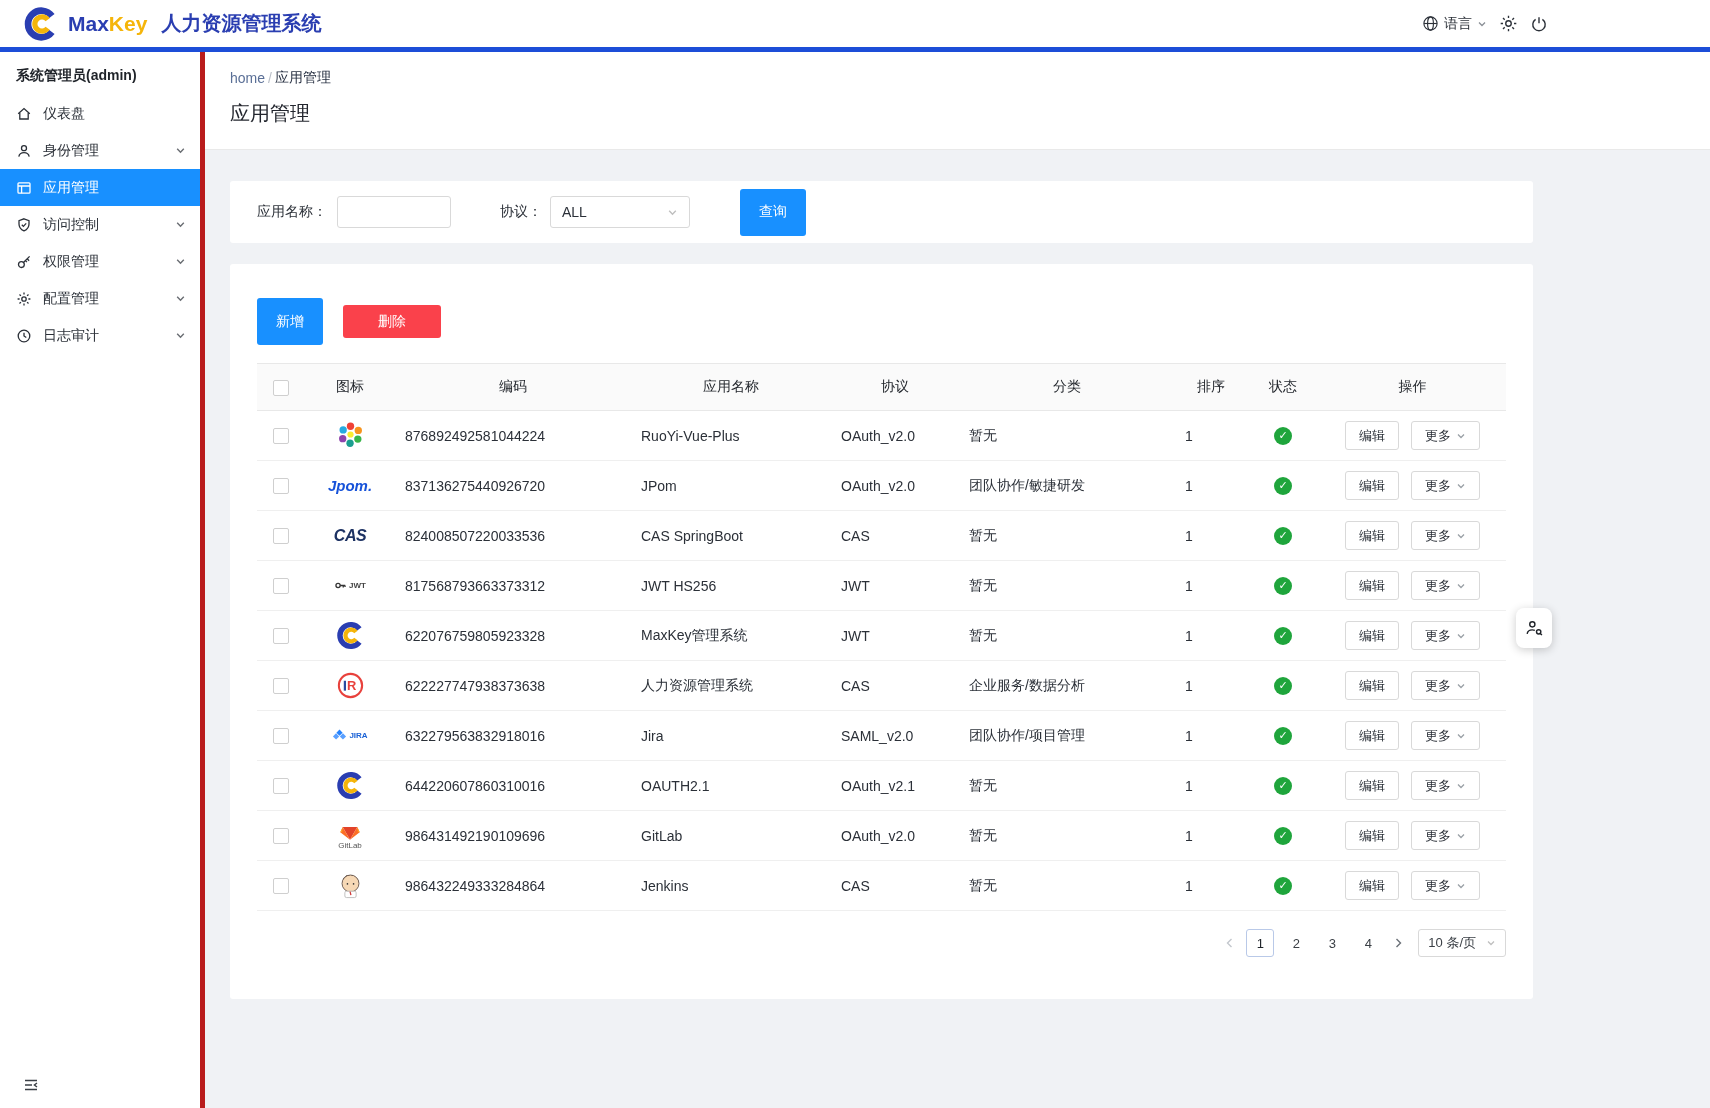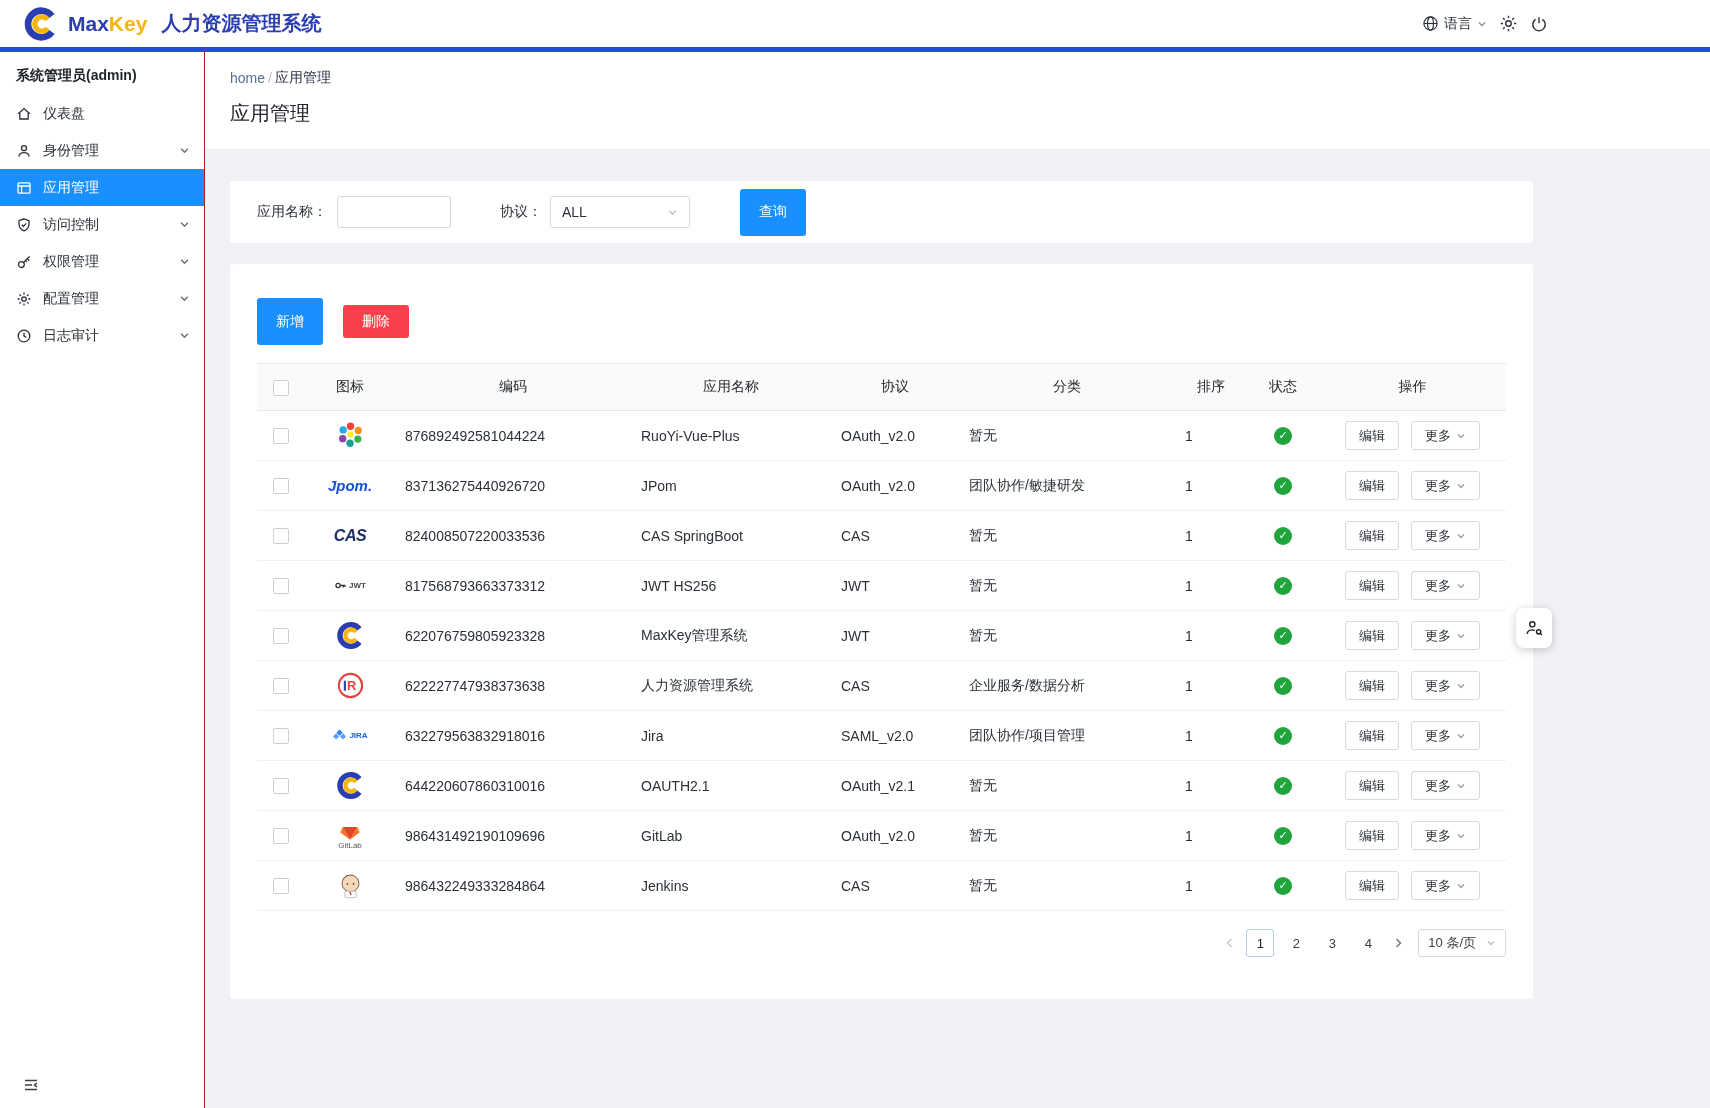--- a/index.html
+++ b/index.html
@@ -19,21 +19,21 @@
   .brand-logo svg{display:block;}
   .brand-max{color:#2a3eb1;font-weight:bold;font-size:21px;}
   .brand-key{color:#f5b50a;font-weight:bold;font-size:21px;}
   .sys-title{color:#2a3eb1;font-weight:bold;font-size:20px;margin-left:6px;}
   .topbar-actions{display:flex;align-items:center;gap:12px;color:#2b3038;}
   .lang{display:flex;align-items:center;gap:5px;cursor:pointer;font-size:14px;}
   .icon-btn{display:flex;align-items:center;cursor:pointer;}
 
   
   .body-row{display:flex;height:1056px;}
-  .sidebar{width:205px;background:#fff;border-right:1px solid #b91c1c;position:relative;flex:none;}
+  .sidebar{width:205px;background:#fff;border-right:5px solid #b91c1c;position:relative;flex:none;}
   .sidebar-user{padding:15px 16px 10px;font-weight:bold;font-size:14px;color:#1f2329;}
   .menu-item{height:37px;display:flex;align-items:center;padding:0 14px 0 16px;gap:11px;font-size:14px;color:#2b3038;cursor:pointer;}
   .menu-item.active{background:var(--primary);color:#fff;}
   .mi-icon{width:16px;height:16px;display:flex;flex:none;}
   .mi-icon svg{width:16px;height:16px;}
   .mi-label{flex:1;}
   .mi-chevron{opacity:.7;display:flex;}
   .collapse-btn{position:absolute;left:22px;bottom:14px;cursor:pointer;display:flex;}
 
   main{flex:1;display:flex;flex-direction:column;background:#f0f2f5;min-width:0;}
@@ -50,21 +50,21 @@
   
   .filter-card{height:62px;display:flex;align-items:center;padding:0 27px;}
   .filter-label{font-size:14px;color:#2b3038;}
   .filter-input{width:114px;height:32px;border:1px solid #d9d9d9;border-radius:3px;margin-left:10px;padding:0 8px;font-size:14px;outline:none;}
   .proto-label{margin-left:49px;}
   .select{width:140px;height:32px;border:1px solid #d9d9d9;border-radius:3px;display:flex;align-items:center;justify-content:space-between;padding:0 11px;margin-left:8px;cursor:pointer;background:#fff;color:#2b3038;}
   .select .chev{color:#bfbfbf;display:flex;}
   .btn{border:none;border-radius:3px;font-size:14px;cursor:pointer;font-family:inherit;}
   .btn-primary{height:47px;padding:0 19px;background:var(--primary);color:#fff;}
   .btn-search{margin-left:50px;}
-  .btn-danger{height:33px;padding:0 19px;background:var(--danger);color:#fff;margin-left:16px;}
+  .btn-danger{height:33px;padding:0 35px;background:var(--danger);color:#fff;margin-left:16px;}
 
   
   .table-card{margin-top:21px;padding:34px 27px 42px;}
   .table-wrap table{width:100%;border-collapse:collapse;margin-top:18px;font-size:14px;}
   thead th{background:#fafafa;border-top:1px solid var(--border);border-bottom:1px solid var(--border);height:47px;font-weight:500;color:#1f2329;text-align:center;font-size:14px;padding:0 10px;}
   tbody td{border-bottom:1px solid #efefef;height:50px;padding:0 10px;color:#2b3038;}
   td.c-check,th.c-check{width:48px;text-align:center;}
   td.c-icon{text-align:center;}
   td.c-status,td.c-action{text-align:center;}
   .checkbox{display:inline-block;width:16px;height:16px;border:1px solid #cfcfcf;border-radius:2px;background:#fff;vertical-align:middle;cursor:pointer;}

